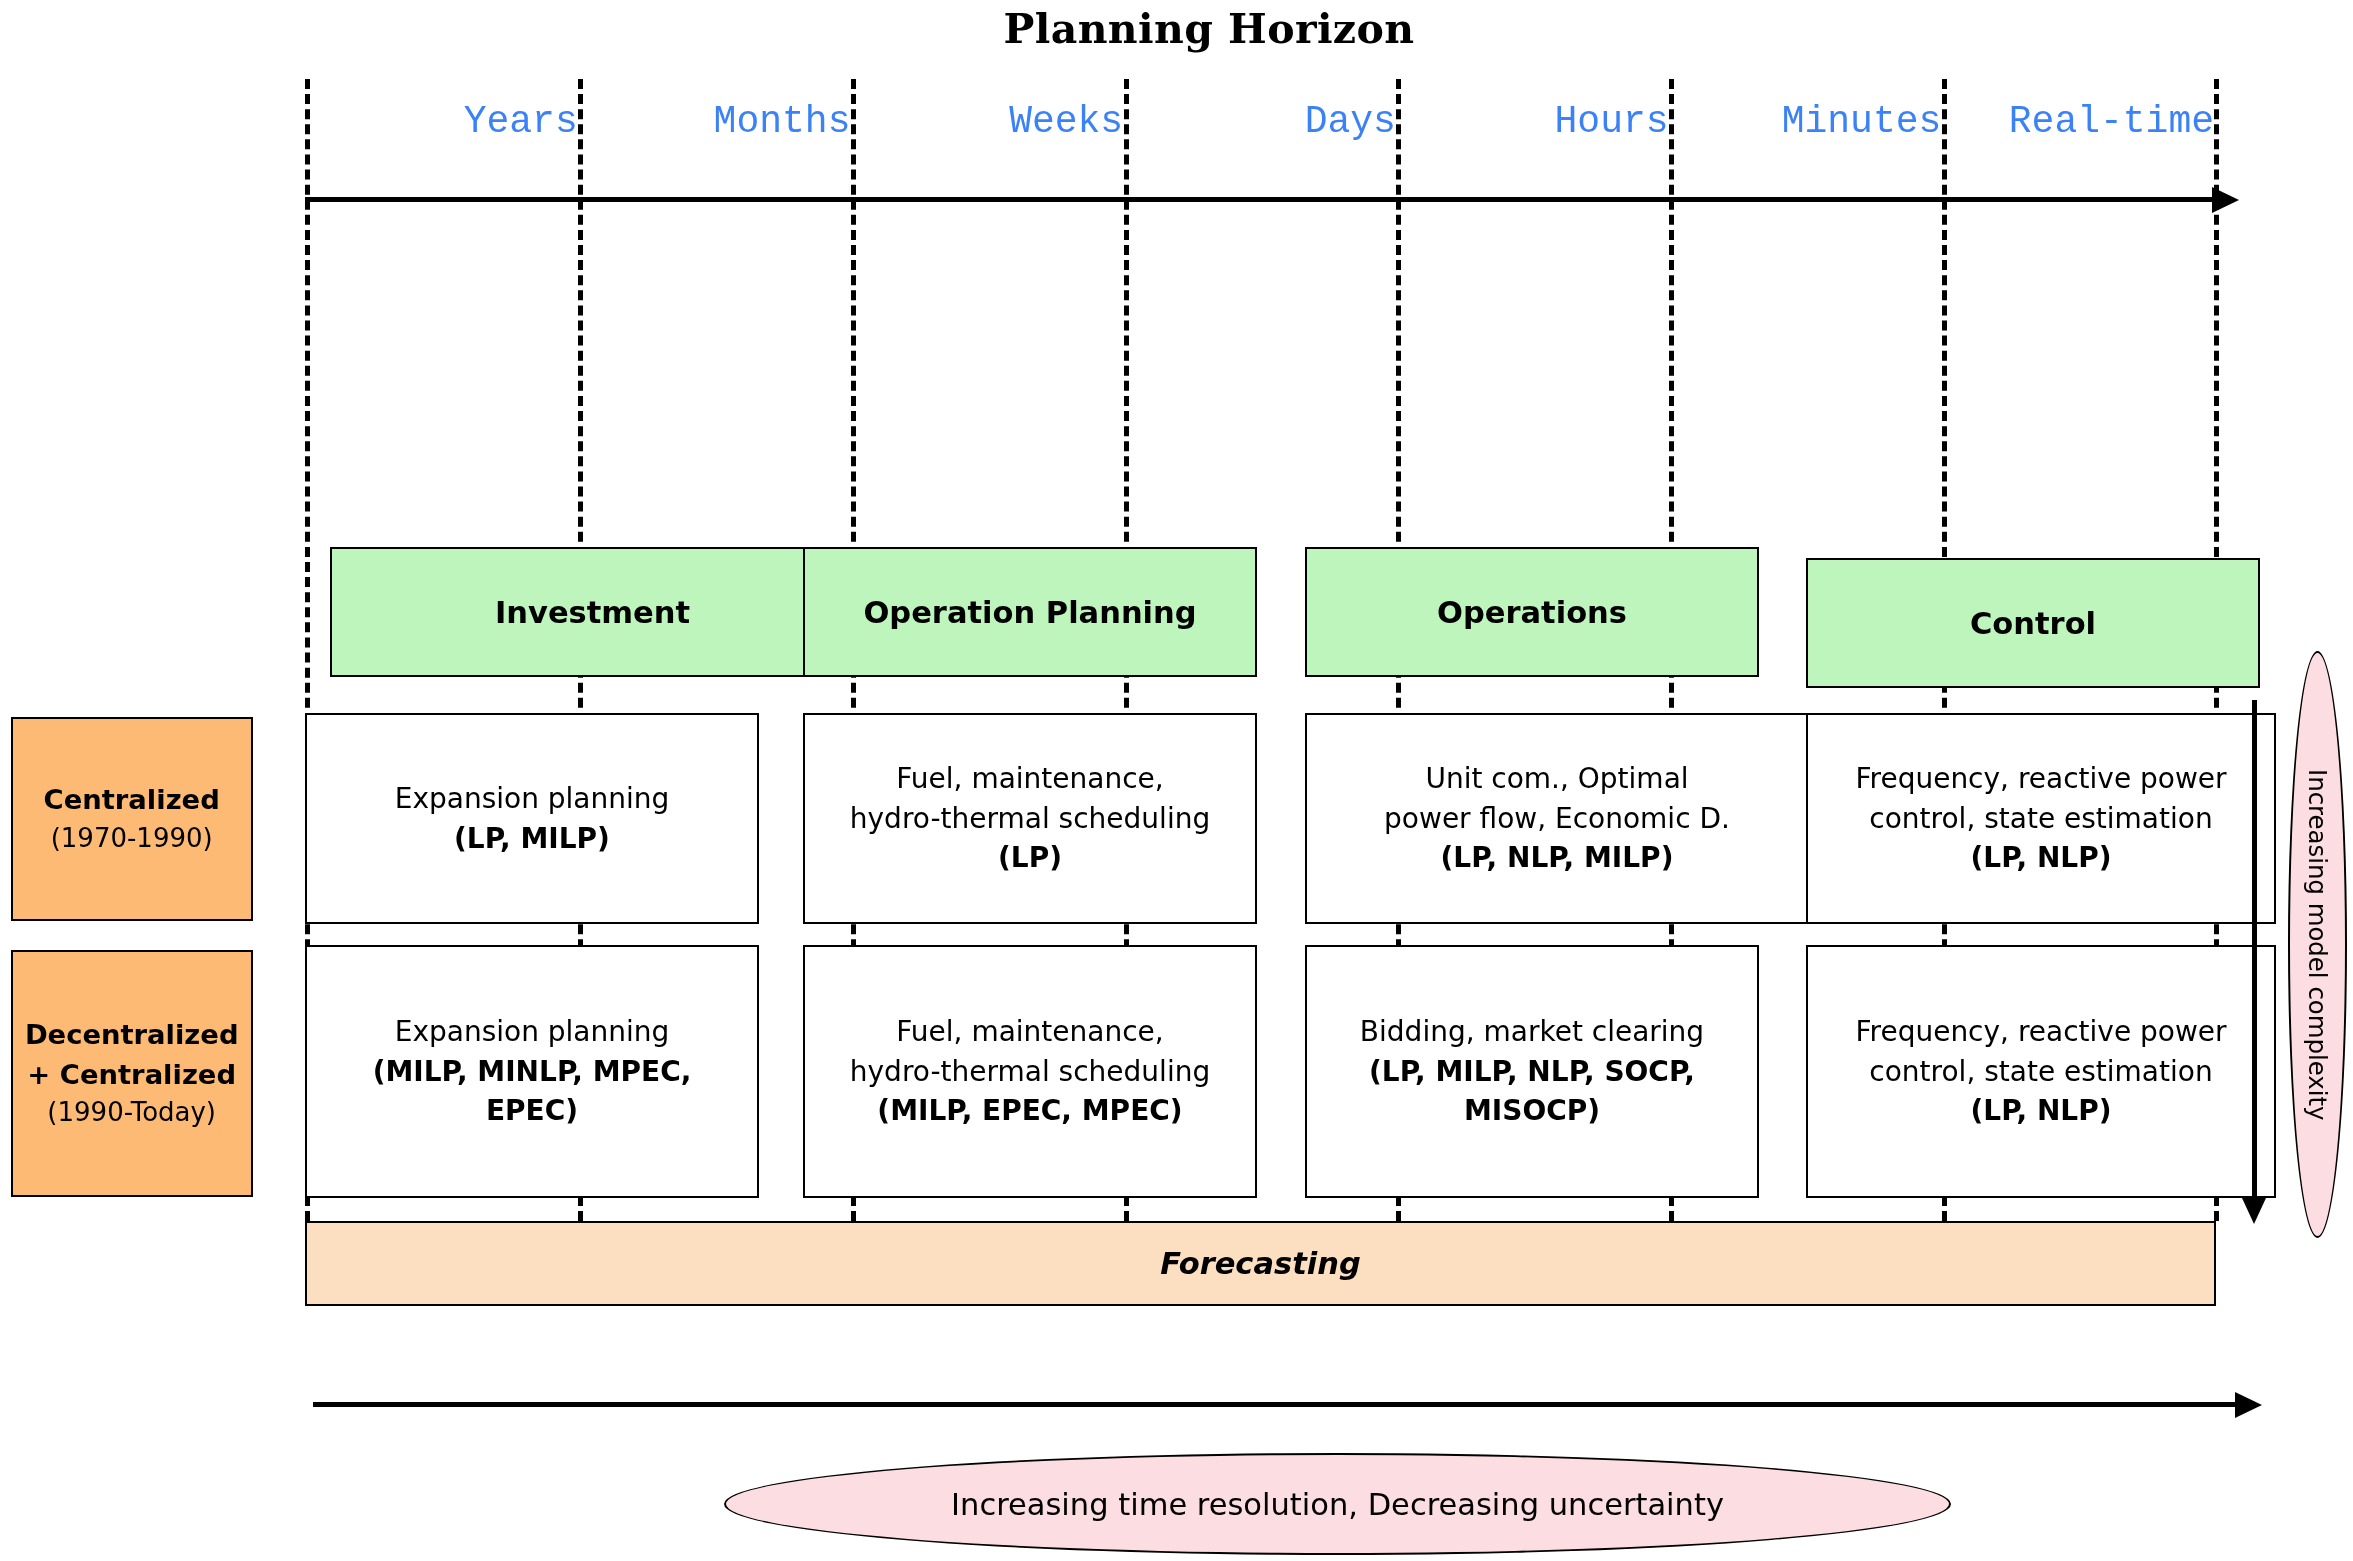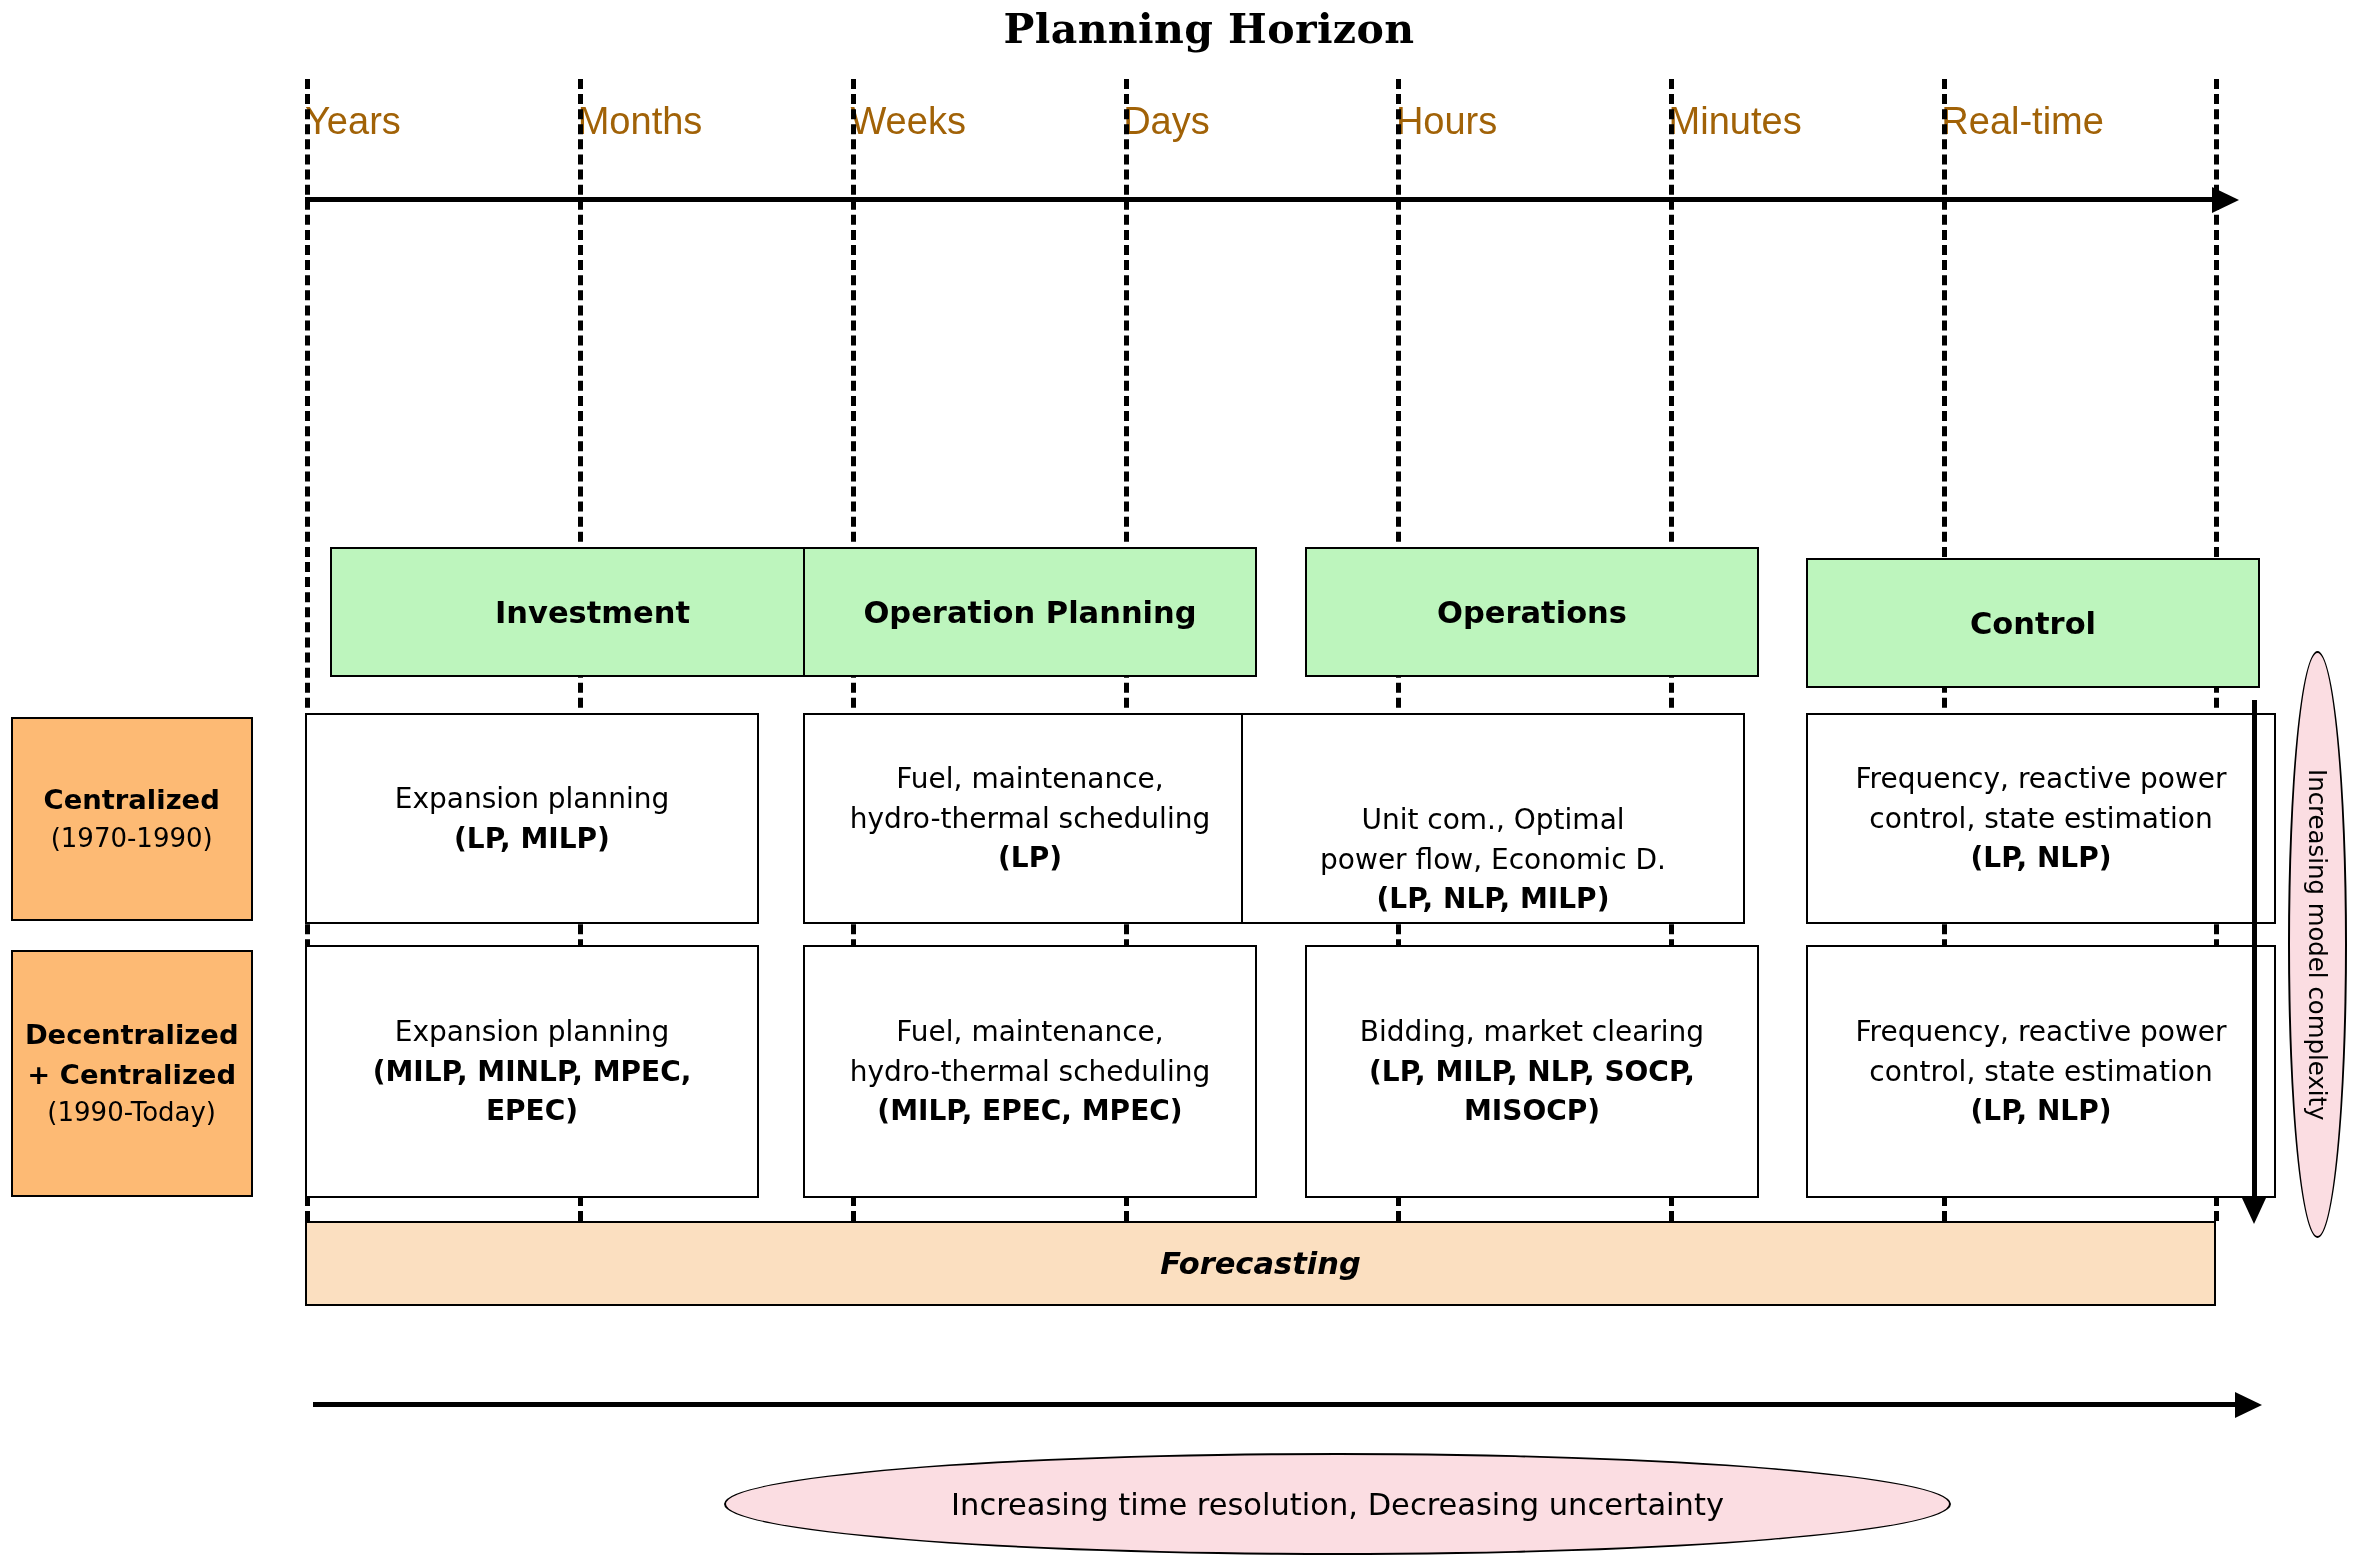--- a/index.html
+++ b/index.html
@@ -34,24 +34,24 @@
   #timeline-labels {
     position: absolute;
     left: 305px;
     top: 90px;
     width: 1909px;
     height: 63px;
     display: flex;
   }
   .timeline-label {
     flex: 1 1 0;
-    text-align: left;
-    font-family: Liberation Sans, sans-serif;
+    text-align: right;
+    font-family: Liberation Mono, monospace;
     font-size: 38px;
-    color: #a16207;
+    color: #3b82f6;
     line-height: 63px;
     white-space: nowrap;
   }
 
   #timeline-axis {
     position: absolute;
     left: 305px;
     top: 197px;
     width: 1913px;
     height: 5.3px;
@@ -287,21 +287,21 @@
 </div>
 
 <div class="cell row-centralized" style="left:305px; width:454px;">
   <div class="desc">Expansion planning</div>
   <div class="models">(LP, MILP)</div>
 </div>
 <div class="cell row-centralized" style="left:803px; width:454px;">
   <div class="desc">Fuel, maintenance,<br>hydro-thermal scheduling</div>
   <div class="models">(LP)</div>
 </div>
-<div class="cell row-centralized" style="left:1241px; width:504px;justify-content:flex-end;">
+<div class="cell row-centralized" style="left:1305px; width:504px;">
   <div class="desc">Unit com., Optimal<br>power flow, Economic D.</div>
   <div class="models">(LP, NLP, MILP)</div>
 </div>
 <div class="cell row-centralized" style="left:1806px; width:470px;">
   <div class="desc">Frequency, reactive power<br>control, state estimation</div>
   <div class="models">(LP, NLP)</div>
 </div>
 
 <div class="cell row-decentralized" style="left:305px; width:454px;">
   <div class="desc">Expansion planning</div>

